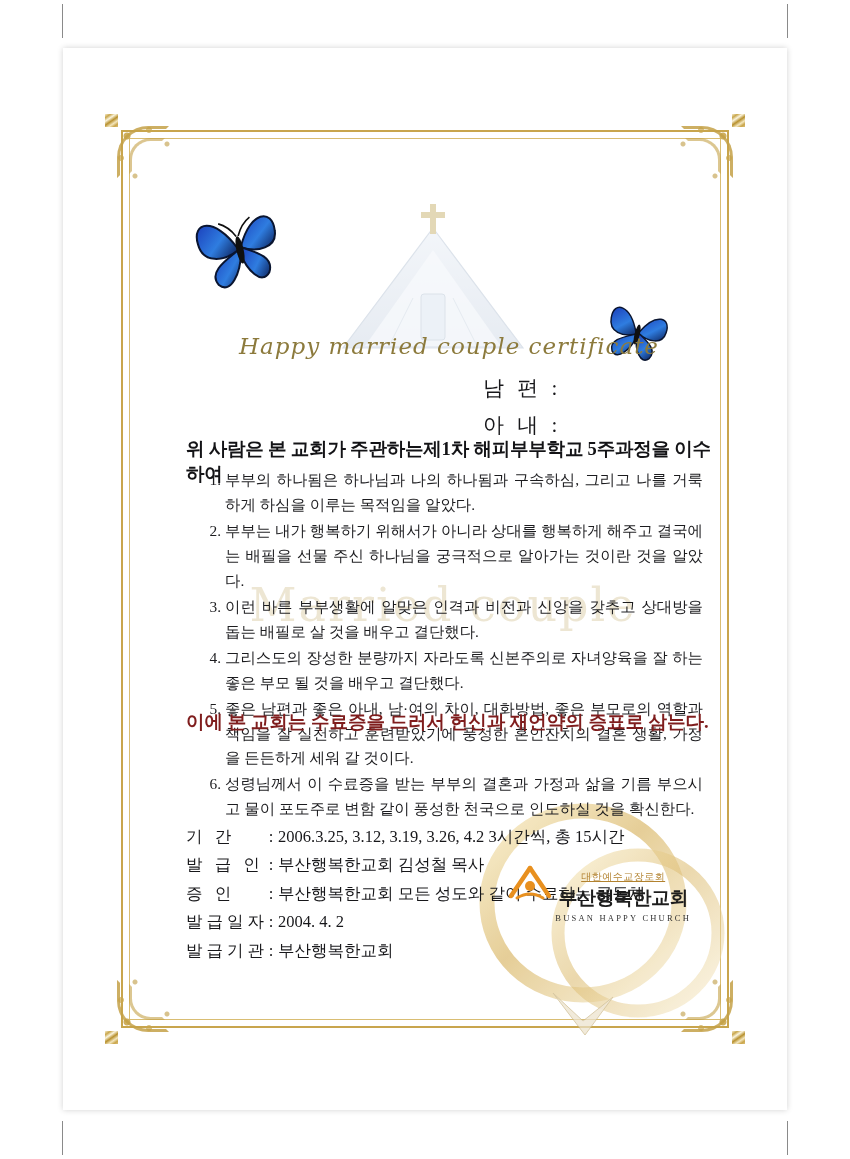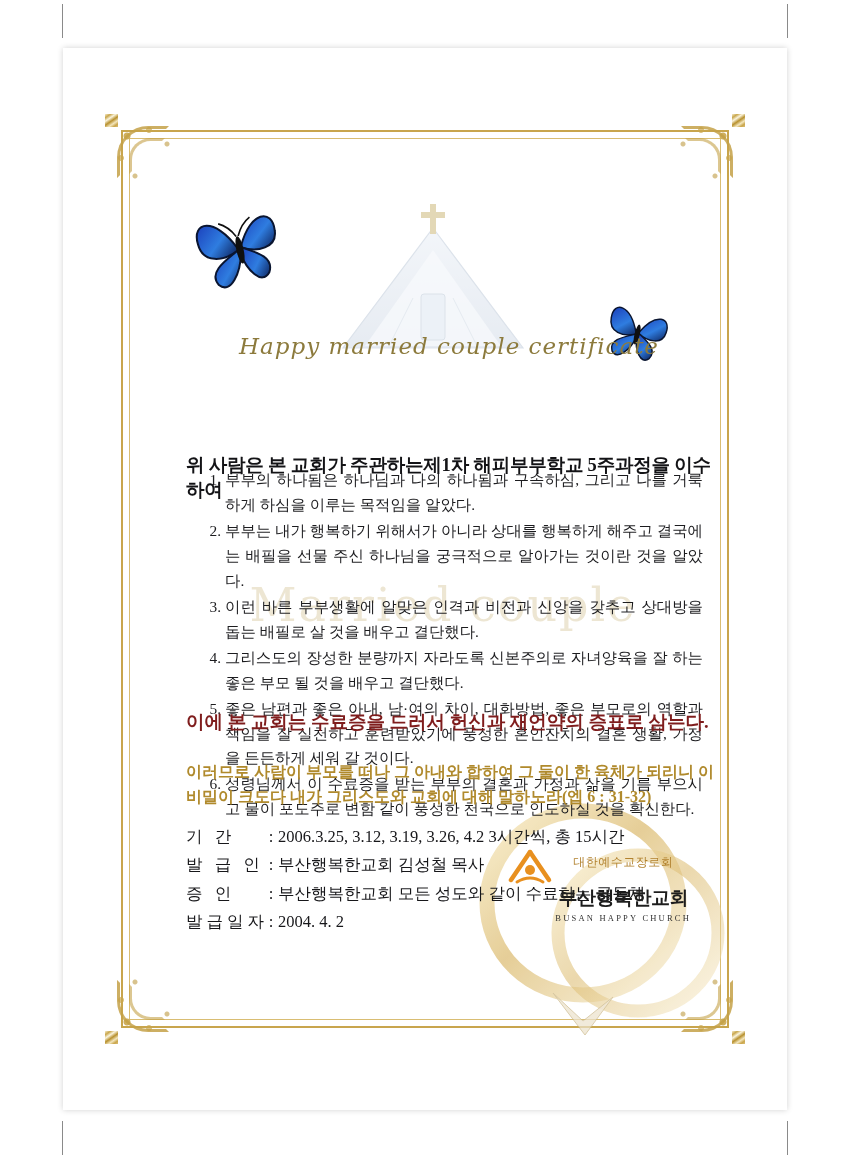--- a/index.html
+++ b/index.html
@@ -151,21 +151,21 @@
     position: absolute;
     left: 420px; top: 322px;
     font-size: 21px;
     line-height: 1.75;
     color: #17171a;
     letter-spacing: 4px;
   }
 
   .lead {
     position: absolute;
-    left: 123px; right: 60px; top: 404px;
+    left: 123px; right: 60px; top: 388px;
     font-size: 18.5px;
     font-weight: 700;
     color: #131316;
     letter-spacing: -.2px;
   }
 
   ol.clauses {
     position: absolute;
     left: 140px; right: 84px; top: 420px;
     margin: 0;
@@ -204,24 +204,25 @@
   .meta .k { display: inline-block; width: 78px; letter-spacing: 4px; }
   .meta .sep { display: inline-block; width: 14px; text-align: center; }
 
   .logo {
     position: absolute;
     right: 96px; bottom: 185px;
     text-align: center;
     color: #2a2a2a;
   }
   .logo .tiny {
-    font-size: 12px;
+    font-size: 10px;
     letter-spacing: .5px;
     color: #b2822f;
-    margin-bottom: 14px;
+    margin-bottom: 1px;
+    text-decoration: underline;
   }
   .logo .ko {
     font-size: 19px;
     font-weight: 700;
     letter-spacing: -.5px;
     color: #1d1d1d;
   }
   .logo .en {
     font-size: 8.5px;
     letter-spacing: 2.2px;
@@ -309,48 +310,60 @@
       <path d="M50 48 C64 56, 80 64, 72 78 C62 90, 50 70, 48 54 Z" fill="url(#bw1)" stroke="#0a1530" stroke-width="2"></path>
       <ellipse cx="48" cy="50" rx="3.6" ry="14" fill="#101010"></ellipse>
     </g>
   </svg>
 
   <div class="content">
 
 
     <div class="subtitle">Happy married  couple certificate</div>
 
+    <div class="names">
+      <div>
+        <span>남  편 :</span>
+        <span></span>
+      </div>
+      <div>
+        <span>아  내 :</span>
+        <span></span>
+      </div>
+    </div>
 
     <div class="lead">위 사람은 본 교회가 주관하는제1차 해피부부학교 5주과정을 이수하여</div>
 
     <ol class="clauses">
       <li>부부의 하나됨은 하나님과 나의 하나됨과 구속하심, 그리고 나를 거룩하게 하심을 이루는 목적임을 알았다.</li>
       <li>부부는 내가 행복하기 위해서가 아니라 상대를 행복하게 해주고 결국에는 배필을 선물 주신 하나님을 궁극적으로 알아가는 것이란 것을 알았다.</li>
       <li>이런 바른 부부생활에 알맞은 인격과 비전과 신앙을 갖추고 상대방을 돕는 배필로 살 것을 배우고 결단했다.</li>
       <li>그리스도의 장성한 분량까지 자라도록 신본주의로 자녀양육을 잘 하는 좋은 부모 될 것을 배우고 결단했다.</li>
       <li>좋은 남편과 좋은 아내, 남·여의 차이, 대화방법, 좋은 부모로의 역할과 책임을 잘 실천하고 훈련받았기에 풍성한 혼인잔치의 결혼 생활, 가정을 든든하게 세워 갈 것이다.</li>
       <li>성령님께서 이 수료증을 받는 부부의 결혼과 가정과 삶을 기름 부으시고 물이 포도주로 변함 같이 풍성한 천국으로 인도하실 것을 확신한다.</li>
     </ol>
 
     <div class="closing">이에 본 교회는 수료증을 드러서 헌신과 재언약의 증표로 삼는다.</div>
 
-    <div class="verse">이러므로 사람이 부모를 떠나 그 아내와 합하여 그 둘이 한 육체가 되리니 이 비밀이 크도다 내가 그리스도와 교회에 대해 말하노라(엡 6 : 31-32)</div>
 
     <div class="meta">
       <div class="row">
         <span class="k">기    간</span><span class="sep">:</span><span>2006.3.25, 3.12, 3.19, 3.26, 4.2 3시간씩, 총 15시간</span>
       </div>
       <div class="row">
         <span class="k">발 급 인</span><span class="sep">:</span><span>부산행복한교회 김성철 목사</span>
       </div>
       <div class="row">
         <span class="k">증    인</span><span class="sep">:</span><span>부산행복한교회 모든 성도와 같이 수료하는 공동체</span>
       </div>
       <div class="row">
         <span class="k">발급일자</span><span class="sep">:</span><span>2004. 4. 2</span>
+      </div>
+      <div class="row">
+        <span class="k">발급기관</span><span class="sep">:</span><span>부산행복한교회</span>
       </div>
     </div>
 
     <div class="logo">
       <svg class="logo-mark" viewBox="0 0 46 40">
         <path d="M23 4 L42 32" stroke="#e8901f" stroke-width="4.5" fill="none" stroke-linecap="round"></path>
         <path d="M23 4 L4 32" stroke="#e8901f" stroke-width="4.5" fill="none" stroke-linecap="round"></path>
         <circle cx="23" cy="22" r="5" fill="#e8901f"></circle>
         <path d="M10 34 Q23 26 36 34" stroke="#e8901f" stroke-width="3" fill="none" stroke-linecap="round"></path>
       </svg>

